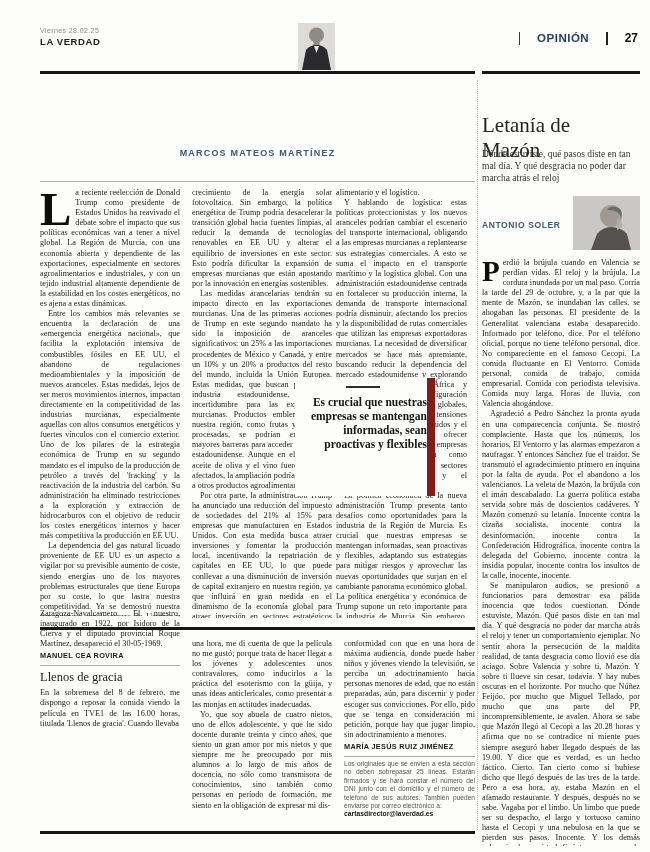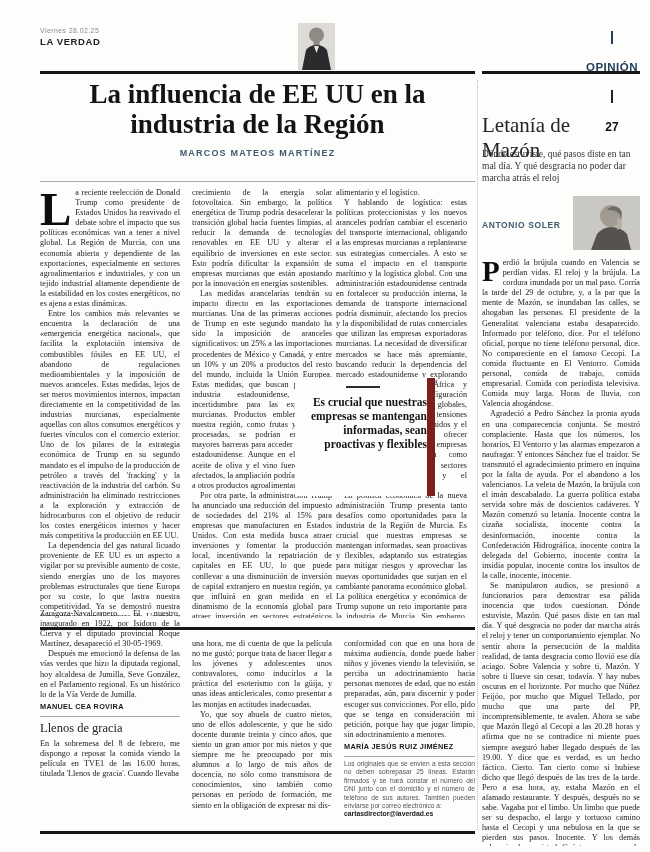--- a/index.html
+++ b/index.html
@@ -3,21 +3,21 @@
 <meta charset="utf-8">
 <style>
   html,body{margin:0;padding:0;background:#f2f2f0;}
   #page{position:relative;width:650px;height:852px;background:#fdfdfc;overflow:hidden;
         font-family:"Liberation Serif",serif;color:#1c1c1c;}
   .abs{position:absolute;}
 
   
   .date{font-family:"Liberation Sans",sans-serif;font-size:7px;color:#8a8a8a;letter-spacing:.4px;}
   .masthead{font-family:"Liberation Sans",sans-serif;font-size:9.5px;font-weight:bold;letter-spacing:.6px;color:#222;}
-  .section-wrap{display:flex;align-items:center;gap:17px;flex-direction:column;}
+  .section-wrap{display:flex;align-items:center;gap:17px;}
   .vbar{width:1.5px;height:13px;background:#23415c;}
   .vbar.dark{background:#222;}
   .section-label{font-family:"Liberation Sans",sans-serif;font-size:11.5px;font-weight:bold;letter-spacing:.5px;}
   .page-num{font-family:"Liberation Sans",sans-serif;font-size:12px;font-weight:bold;color:#111;}
 
   .rule-thick{background:#161616;height:2.5px;}
   .rule-thin{background:#aaa;height:1px;}
   .vdivider{border-left:1px dotted #c2c2c2;width:0;}
 
   
@@ -79,21 +79,20 @@
     <div class="vbar"></div>
     <span class="section-label" style="color:#24415c;">OPINIÓN</span>
     <div class="vbar dark"></div>
     <span class="page-num">27</span>
   </div>
 
   <div class="abs rule-thick" style="left:40px;top:71px;width:435px;"></div>
   <div class="abs rule-thick" style="left:482px;top:71px;width:158px;"></div>
   <div class="abs vdivider" style="left:477px;top:80px;height:750px;"></div>
 
-  <div class="abs headline" style="left:40px;top:79px;width:435px;">La influencia de EE UU en la industria de la Región</div>
   <div class="abs byline" style="left:40px;top:148px;width:435px;color:#3d5a73;">MARCOS MATEOS MARTÍNEZ</div>
   <div class="abs rule-thin" style="left:40px;top:181px;width:435px;"></div>
 
   <div class="abs colbody dropcap-L" style="left:40px;top:188px;width:140px;height:428px;">
       <p>La reciente reelección de Donald Trump como presidente de Estados Unidos ha reavivado el debate sobre el impacto que sus políticas económicas van a tener a nivel global. La Región de Murcia, con una economía abierta y dependiente de las exportaciones, especialmente en sectores agroalimentarios e industriales, y con un tejido industrial altamente dependiente de la estabilidad en los costes energéticos, no es ajena a estas dinámicas.</p>
       <p>Entre los cambios más relevantes se encuentra la declaración de una «emergencia energética nacional», que facilita la explotación intensiva de combustibles fósiles en EE UU, el abandono de regulaciones medioambientales y la imposición de nuevos aranceles. Estas medidas, lejos de ser meros movimientos internos, impactan directamente en la competitividad de las industrias murcianas, especialmente aquellas con altos consumos energéticos y fuertes vínculos con el comercio exterior. Uno de los pilares de la estrategia económica de Trump en su segundo mandato es el impulso de la producción de petróleo a través del 'fracking' y la reactivación de la industria del carbón. Su administración ha eliminado restricciones a la exploración y extracción de hidrocarburos con el objetivo de reducir los costes energéticos internos y hacer más competitiva la producción en EE UU.</p>
       <p>La dependencia del gas natural licuado proveniente de EE UU es un aspecto a vigilar por su previsible aumento de coste, siendo energías uno de los mayores problemas estructurales que tiene Europa por su coste, lo que lastra nuestra competitividad. Ya se demostró nuestra dependencia con la guerra de Ucrania y las consecuencias que tuvo el corte de suministro del gas ruso que hizo que los costes de producción se dispararan.</p>
     </div>
   <div class="abs colbody" style="left:192px;top:188px;width:140px;height:430px;">
       <p>crecimiento de la energía solar fotovoltaica. Sin embargo, la política energética de Trump podría desacelerar la transición global hacia fuentes limpias, al reducir la demanda de tecnologías renovables en EE UU y alterar el equilibrio de inversiones en este sector. Esto podría dificultar la expansión de empresas murcianas que están apostando por la innovación en energías sostenibles.</p>
@@ -109,21 +108,20 @@
   <div class="abs pullquote" style="left:295px;top:378px;width:128px;height:110px;padding-top:8px;">
     <div class="pq-rule"></div>
     <div class="pq-text">Es crucial que nuestras empresas se mantengan informadas, sean proactivas y flexibles</div>
   </div>
 
   <div class="abs rule-thick" style="left:40px;top:627px;width:435px;"></div>
 
   <div class="abs" style="left:40px;top:609px;width:140px;height:190px;overflow:hidden;">
     <div class="colbody" style="width:140px;">
         <p>Zaragoza-Navalcarnero. El nuestro, inaugurado en 1922, por Isidoro de la Cierva y el diputado provincial Roque Martínez, desapareció el 30-05-1969.</p>
-        <p>Después me emocionó la defensa de las vías verdes que hizo la diputada regional, hoy alcaldesa de Jumilla, Seve González, en el Parlamento regional. Es un histórico lo de la Vía Verde de Jumilla.</p>
       </div>
     <div class="sig">MANUEL CEA ROVIRA</div>
     <div class="rule-thin" style="width:140px;margin-top:5px;"></div>
     <div class="letter-title">Llenos de gracia</div>
     <div class="colbody" style="width:140px;">
         <p>En la sobremesa del 8 de febrero, me dispongo a reposar la comida viendo la película en TVE1 de las 16.00 horas, titulada 'Llenos de gracia'. Cuando llevaba</p>
       </div>
   </div>
 
   <div class="abs colbody" style="left:192px;top:639px;width:140px;height:190px;">

